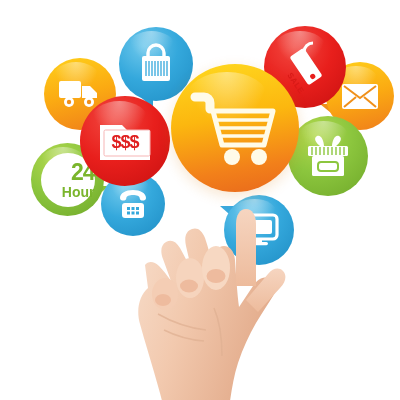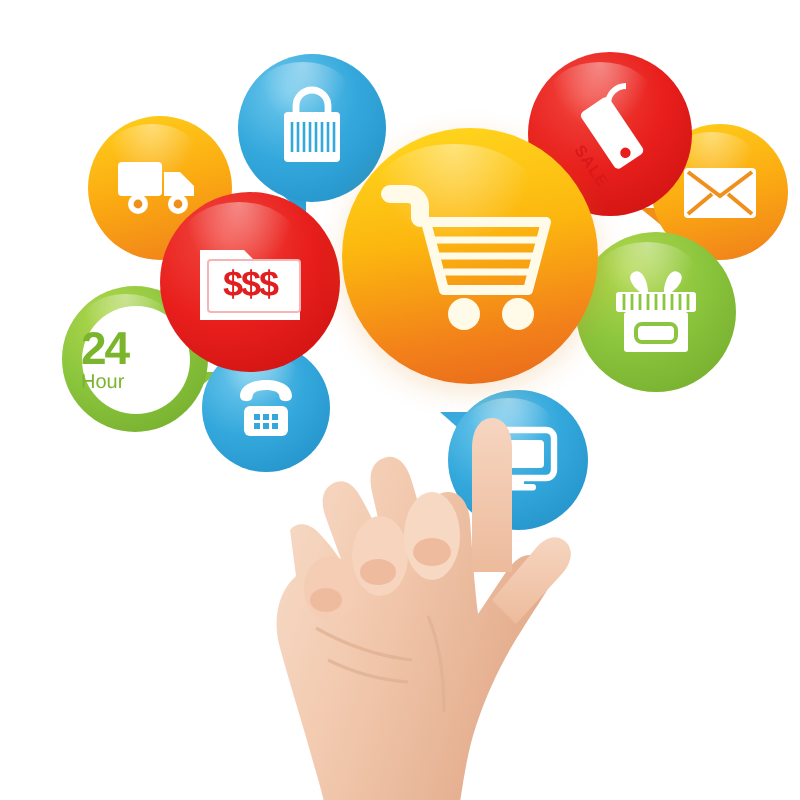--- a/index.html
+++ b/index.html
@@ -55,23 +55,23 @@
   #b-bag{z-index:6;}
   #b-screen{z-index:6;}
   #b-hour{z-index:6;}
   #b-truck{z-index:5;}
   #b-phone{z-index:5;}
   #b-mail{z-index:5;}
 
   
   .hour-disc{position:relative;z-index:3;width:54px;height:54px;border-radius:50%;
              background:#ffffff;display:flex;flex-direction:column;
-             align-items:flex-start;justify-content:center;line-height:1;}
+             align-items:flex-end;justify-content:center;line-height:1;}
   .hour-num{font-size:23px;font-weight:bold;color:#7ab52c;letter-spacing:-1px;}
-  .hour-lbl{font-size:10px;font-weight:normal;color:#7ab52c;margin-top:1px;}
+  .hour-lbl{font-size:14px;font-weight:bold;color:#7ab52c;margin-top:1px;}
 
   
   #sale-wrap{position:relative;z-index:3;width:56px;height:56px;}
   .sale-text{position:absolute;left:12px;top:30px;font-size:8px;font-weight:bold;
              color:#d81a17;letter-spacing:.5px;transform:rotate(56deg);
              transform-origin:left center;}
 
   
   #money-wrap{position:relative;z-index:3;width:62px;height:48px;}
   .money-text{position:absolute;left:0;top:15px;width:62px;text-align:center;

